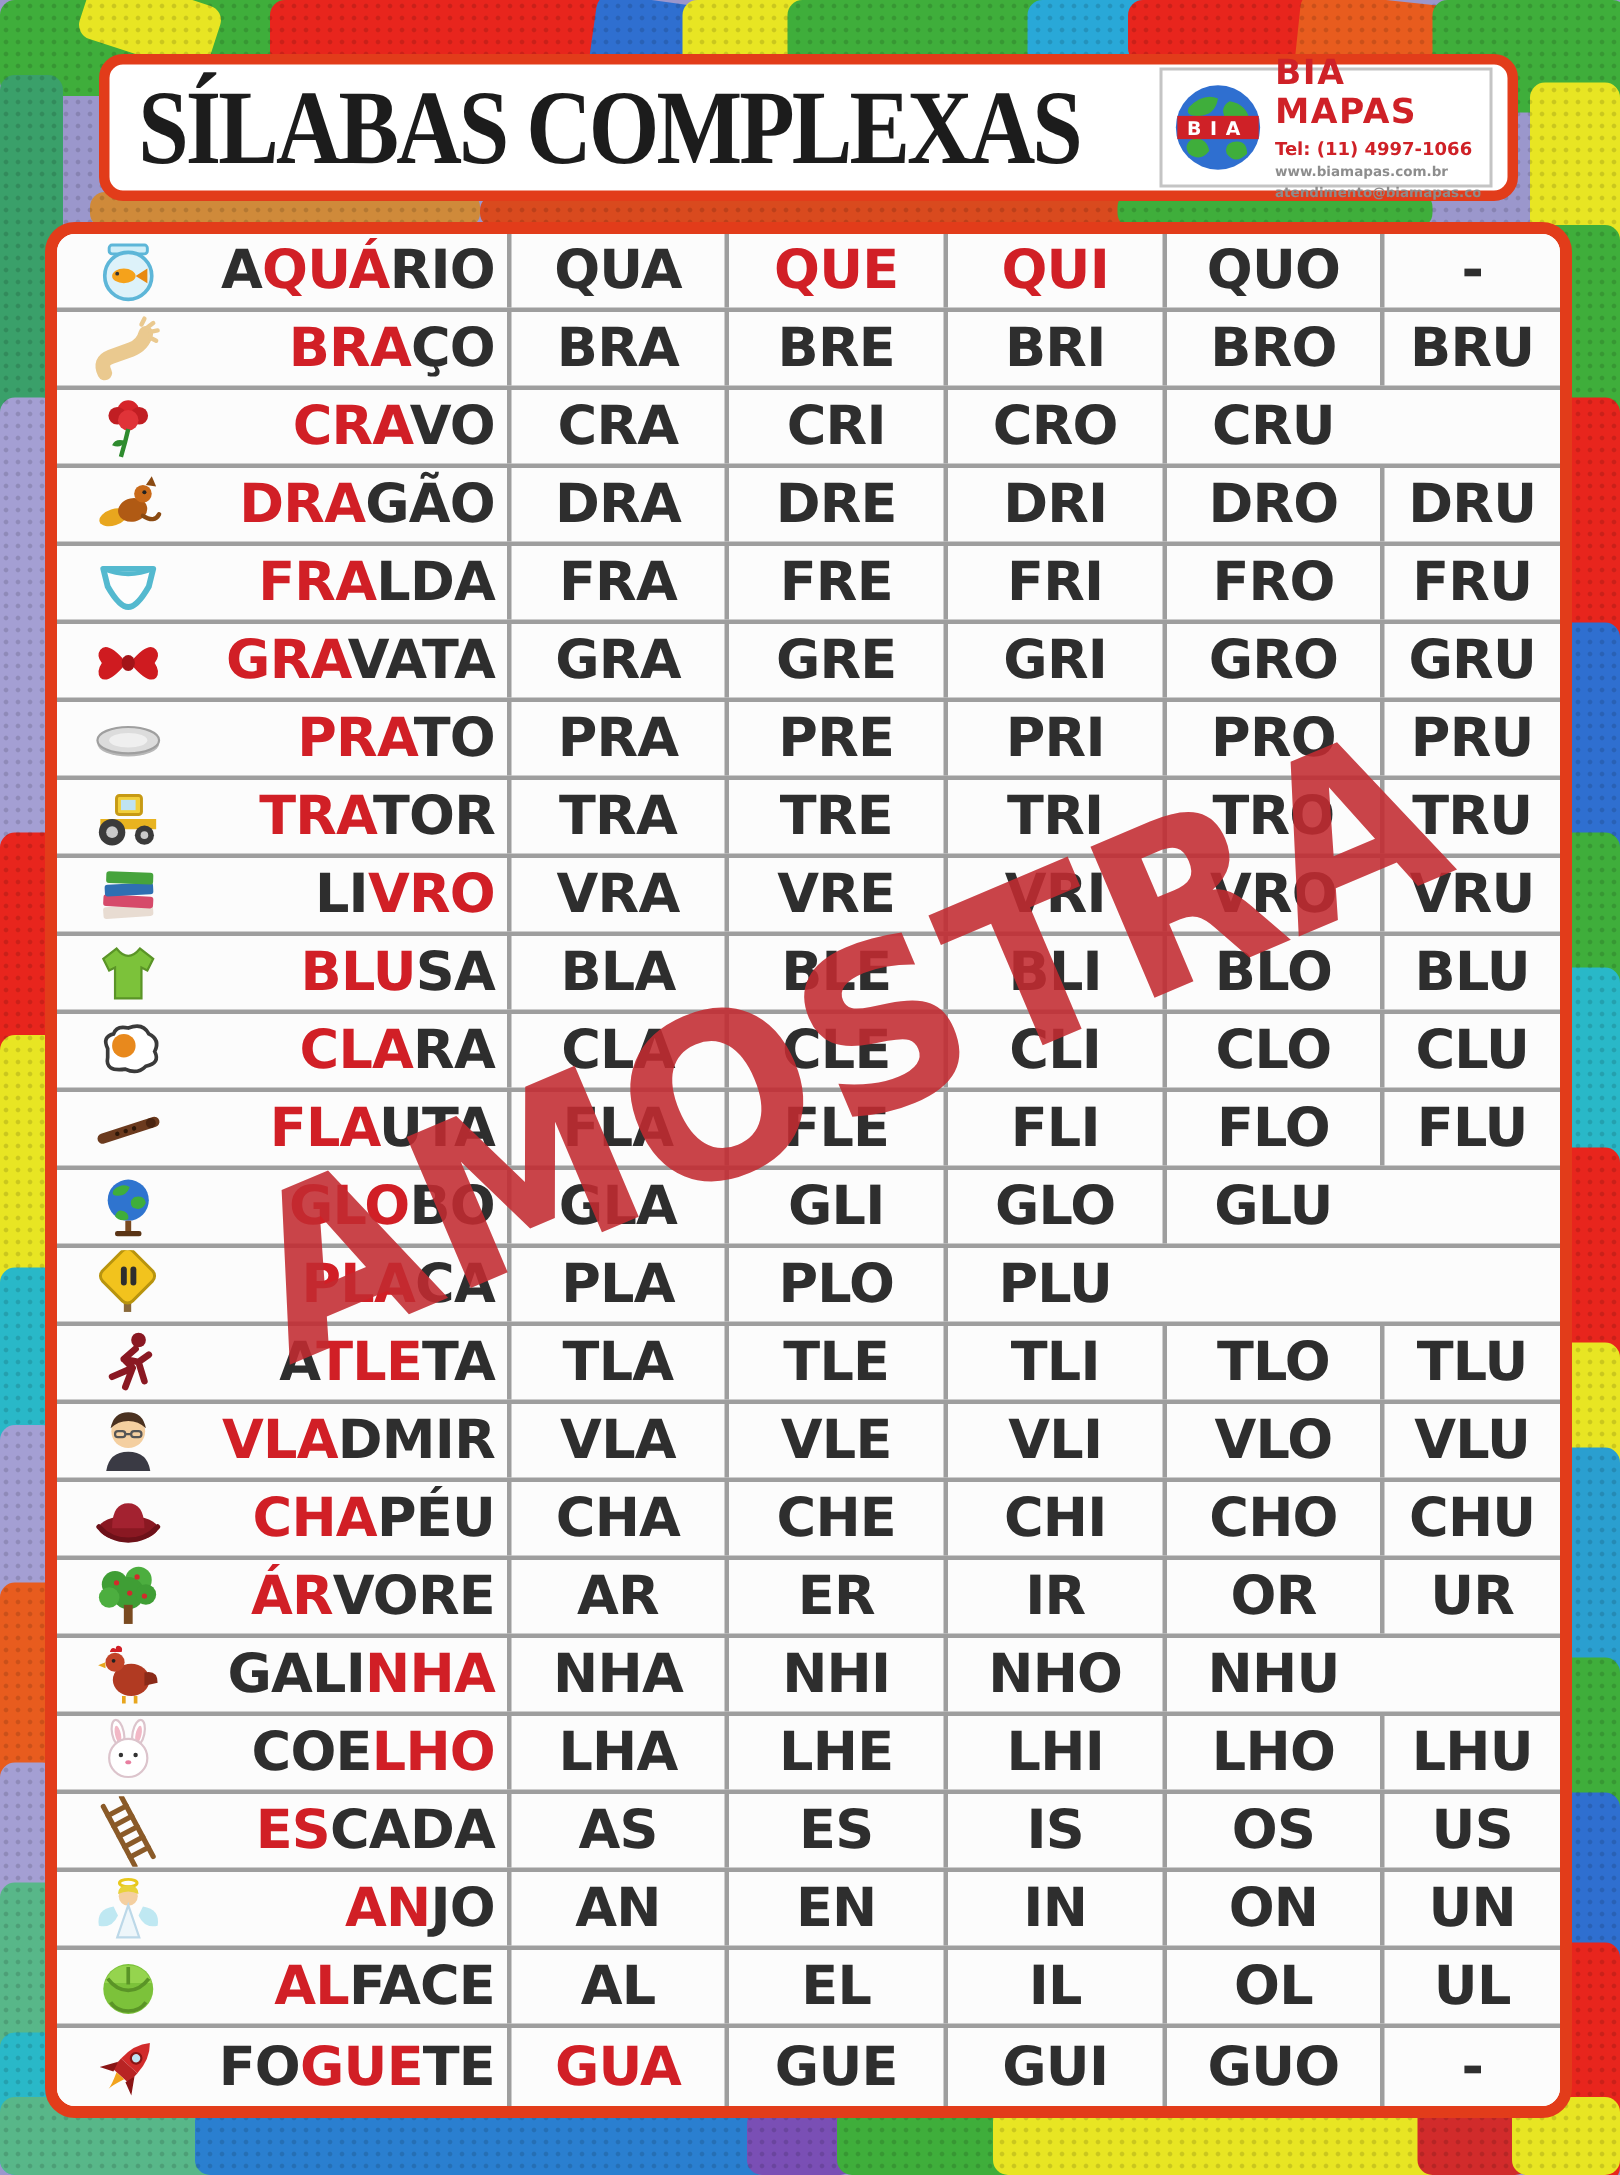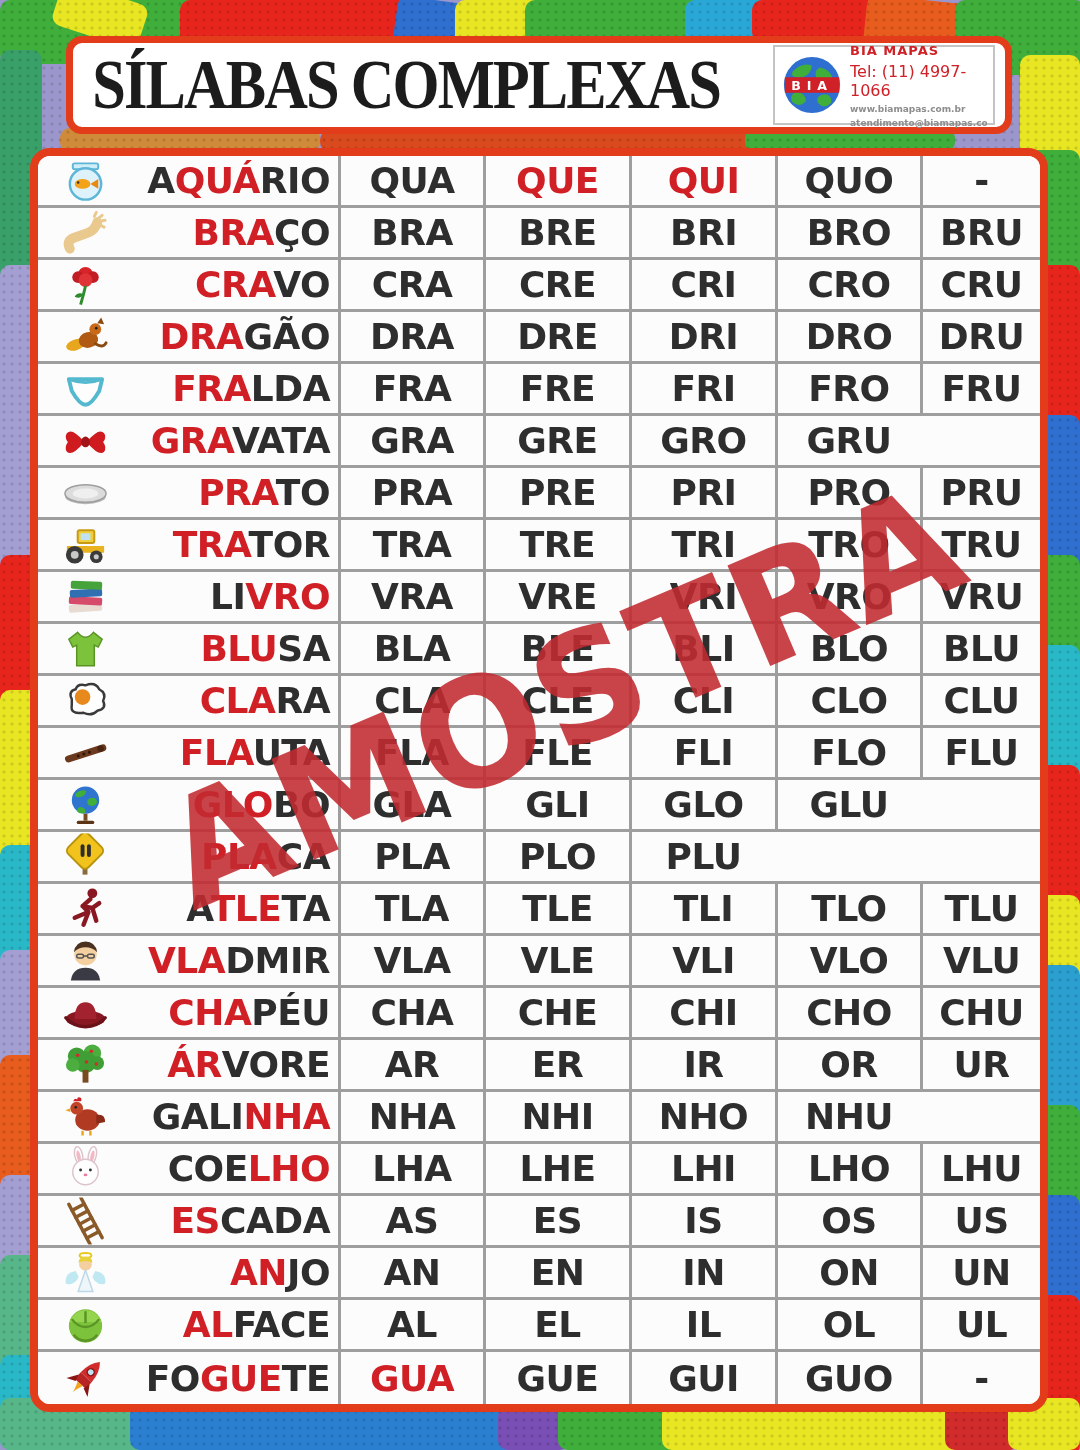--- a/index.html
+++ b/index.html
@@ -17,22 +17,22 @@
   .header { position:absolute; left:66px; top:36px; width:946px; height:98px; z-index:2;
     background:#fff; border:7px solid var(--border-orange); border-radius:16px;
     display:flex; align-items:center; }
   .title { flex:1; padding-left:20px; font-family:"Liberation Serif","DejaVu Serif",serif;
     font-weight:bold; font-size:63px; color:#1c1c1c; letter-spacing:-2px;
     transform:scaleY(1.12) scaleX(0.96); transform-origin:left center; white-space:nowrap; }
   .logo-box { width:222px; height:80px; margin-right:10px; border:2px solid #c4c4c4;
     background:#fff; display:flex; align-items:center; gap:7px; padding:4px 6px; flex:none; }
   .globe-wrap { width:62px; height:62px; flex:none; }
   .logo-text { display:flex; flex-direction:column; gap:4px; overflow:hidden; }
-  .logo-brand { color:var(--logo-red); font-weight:bold; font-size:13px; letter-spacing:1px; }
-  .logo-phone { color:var(--logo-red); font-weight:normal; font-size:16px; }
+  .logo-brand { color:var(--logo-red); font-weight:bold; font-size:23px; letter-spacing:1px; }
+  .logo-phone { color:var(--logo-red); font-weight:bold; font-size:12px; }
   .logo-site, .logo-email { color:#8d8d8d; font-size:9px; font-weight:bold; }
 
   
   .table { position:absolute; left:30px; top:148px; width:1018px; height:1264px; z-index:2;
     background:#fff; border:8px solid var(--border-orange); border-radius:20px; overflow:hidden; }
   #rows { width:100%; height:100%; display:grid; grid-template-rows:repeat(24, 1fr); }
   .row { display:grid; grid-template-columns:300px 145px 146px 146px 145px auto;
     border-bottom:3px solid #9e9e9e; background:#fcfcfc; }
   .row:last-child { border-bottom:none; }
   .cell { display:flex; align-items:center; justify-content:center;
@@ -164,21 +164,20 @@
               <circle cx="16.5" cy="16" r="6" fill="#c11e23"></circle>
               <circle cx="31.5" cy="16" r="6" fill="#c11e23"></circle>
               <circle cx="24" cy="19" r="7" fill="#e03338"></circle>
               <path d="M24 25 Q22 34 19 44" stroke="#2e8b2e" stroke-width="3" fill="none"></path>
               <path d="M22 33 q-7 -2 -9 3 q6 3 9 -3z" fill="#2e8b2e"></path>
             </svg>
           </span>
           <span><span class="red">CRA</span><span>VO</span></span>
         </div>
         <div class="cell">CRA</div>
-        <div class="cell">CRE</div>
         <div class="cell">CRI</div>
         <div class="cell">CRO</div>
         <div class="cell">CRU</div>
       </div>
       <div class="row">
         <div class="cell word-cell">
           <span class="icon">
             <svg viewBox="0 0 48 48">
               <ellipse cx="14" cy="32" rx="10" ry="5.5" fill="#e8a61e" transform="rotate(-18 14 32)"></ellipse>
               <ellipse cx="27" cy="27" rx="10" ry="8" fill="#b05a14" transform="rotate(-12 27 27)"></ellipse>
@@ -218,20 +217,21 @@
             <svg viewBox="0 0 48 48">
               <path d="M22 24 Q10 10 5 16 Q2 20 6 25 Q2 31 5 35 Q10 40 22 26z" fill="#cf1b20"></path>
               <path d="M26 24 Q38 10 43 16 Q46 20 42 25 Q46 31 43 35 Q38 40 26 26z" fill="#cf1b20"></path>
               <ellipse cx="24" cy="25" rx="4.5" ry="5.5" fill="#a31418"></ellipse>
             </svg>
           </span>
           <span><span class="red">GRA</span><span>VATA</span></span>
         </div>
         <div class="cell">GRA</div>
         <div class="cell">GRE</div>
+        <div class="cell">GRI</div>
         <div class="cell">GRO</div>
         <div class="cell">GRU</div>
       </div>
       <div class="row">
         <div class="cell word-cell">
           <span class="icon">
             <svg viewBox="0 0 48 48">
               <ellipse cx="24" cy="27" rx="21" ry="8.5" fill="#b8b8b8"></ellipse>
               <ellipse cx="24" cy="24.5" rx="21" ry="9" fill="#dcdcdc" stroke="#9f9f9f" stroke-width="1.5"></ellipse>
               <ellipse cx="24" cy="24.5" rx="13" ry="5" fill="#efefef"></ellipse>

